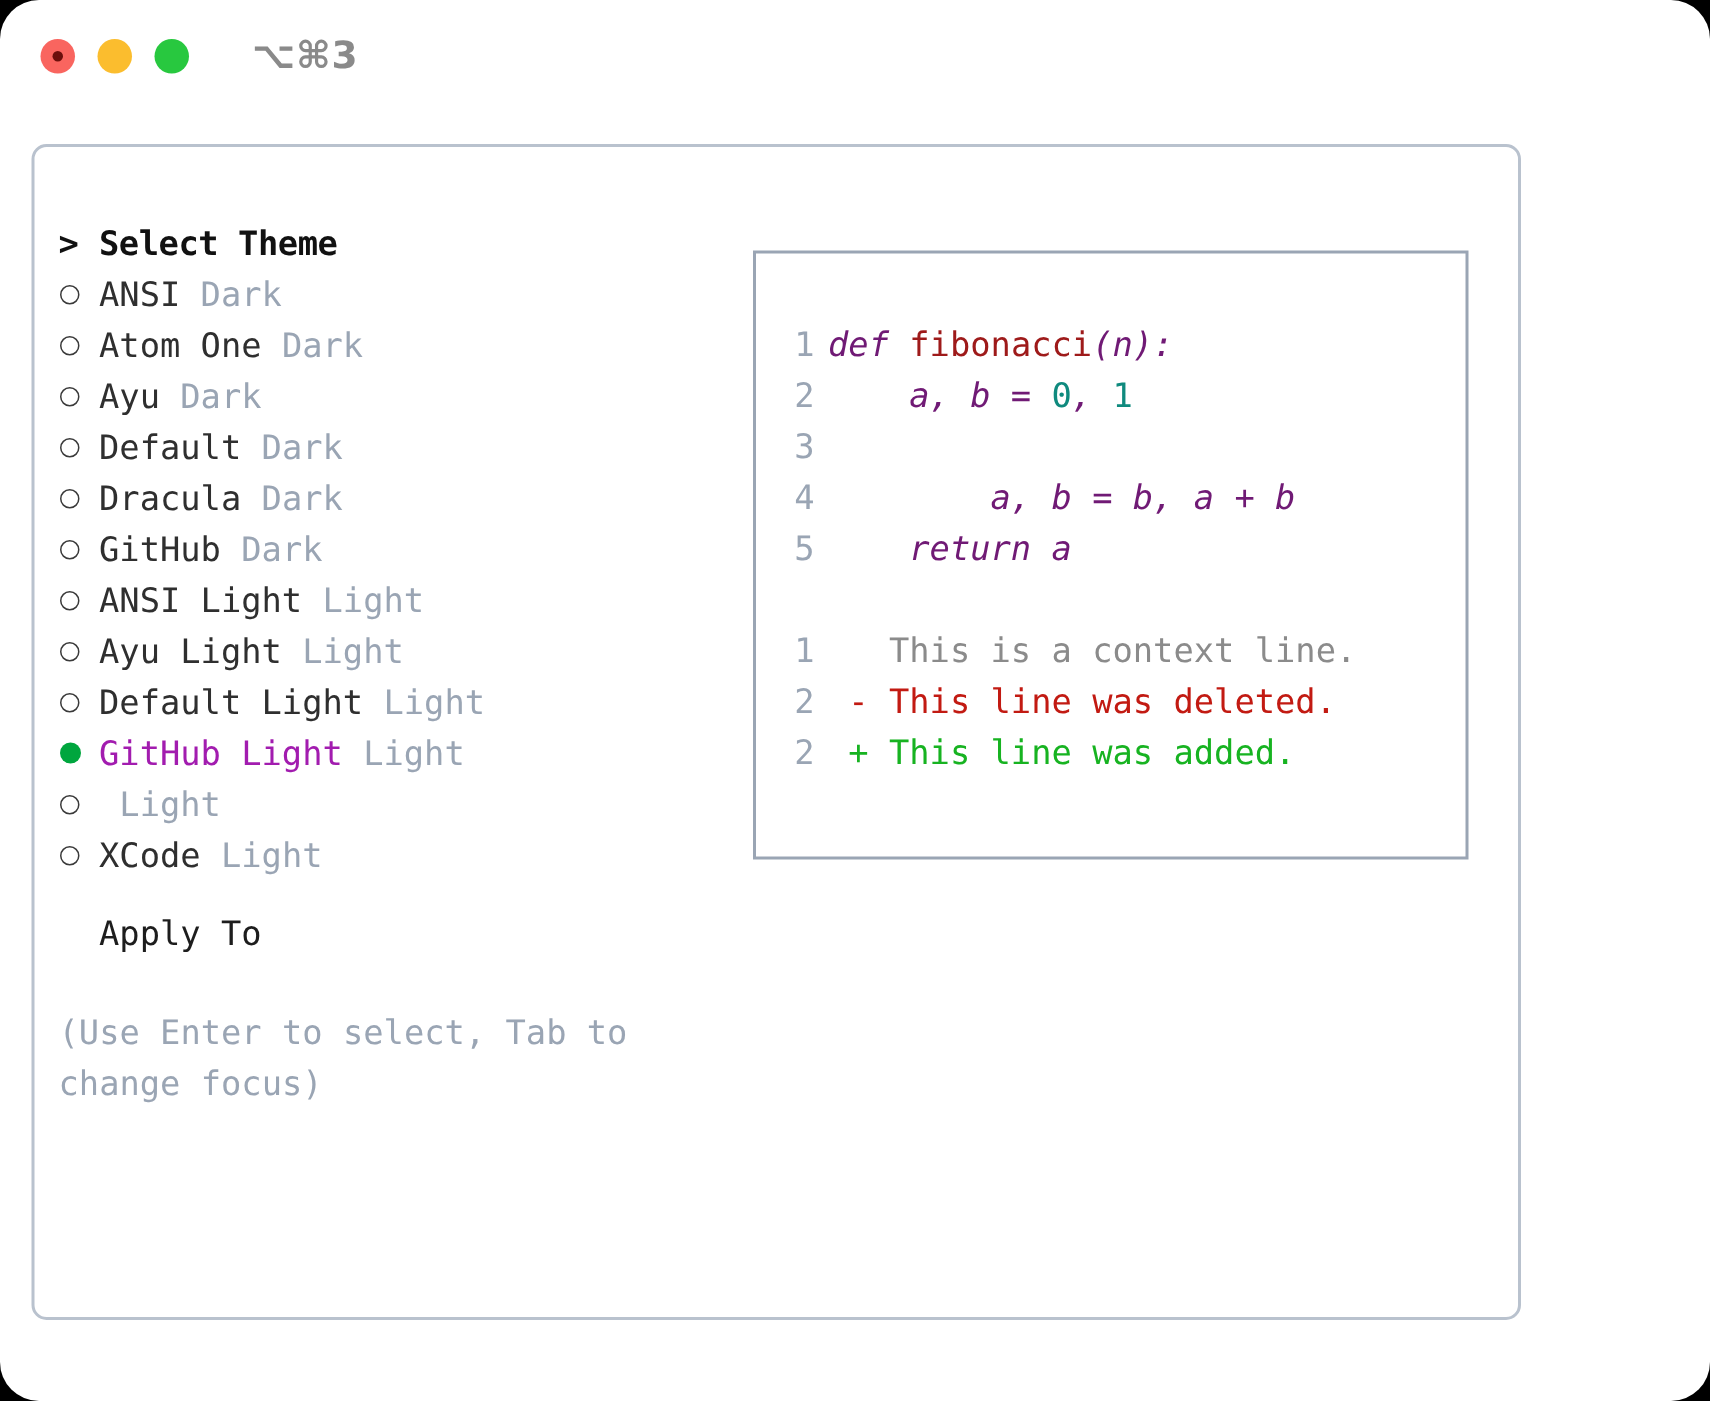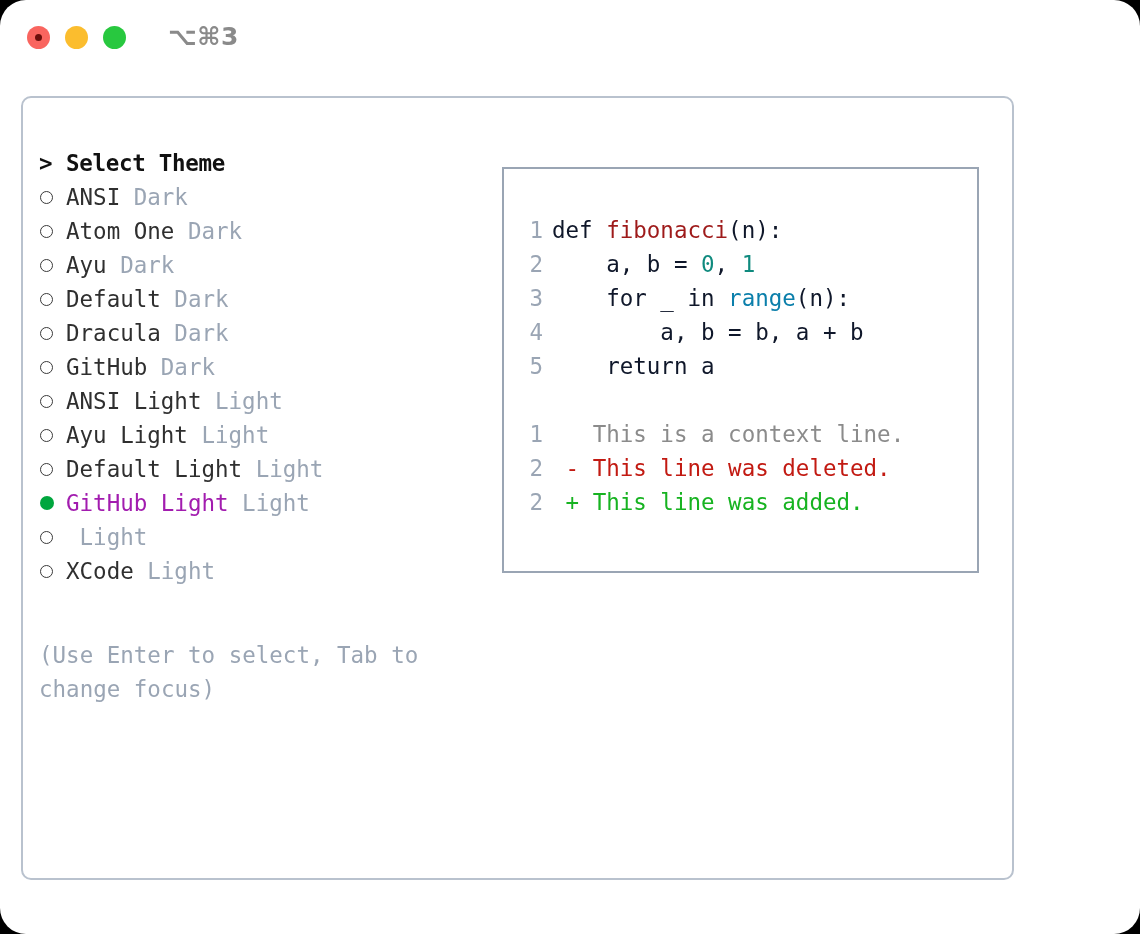--- a/index.html
+++ b/index.html
@@ -183,21 +183,21 @@
     color: #9aa5b4;
     padding-right: 9px;
     box-sizing: border-box;
   }
   .code-text { color: #3c3c3c; }
   .blank-line { height: 34px; }
 
   .tok-fn    { color: #9e1a1a; }
   .tok-call  { color: #0b7fab; }
   .tok-num   { color: #0f8a7e; }
-  .tok-plain { color: #0f172a; }
+  .tok-plain { color: #701a75; font-style: italic; }
 
   .diff-context { color: #8b8b8b; }
   .diff-del     { color: #c21a12; }
   .diff-add     { color: #17b321; }
 </style>
 </head>
 <body>
 
 <div class="window">
 
@@ -229,35 +229,39 @@
           <div class="row"><span class="marker"><span class="bullet-ring"></span></span><span class="name">ANSI Light</span><span class="variant"> Light</span></div>
           <div class="row"><span class="marker"><span class="bullet-ring"></span></span><span class="name">Ayu Light</span><span class="variant"> Light</span></div>
           <div class="row"><span class="marker"><span class="bullet-ring"></span></span><span class="name">Default Light</span><span class="variant"> Light</span></div>
           <div class="row"><span class="marker"><span class="bullet-dot"></span></span><span class="name sel">GitHub Light</span><span class="variant"> Light</span></div>
           <div class="row"><span class="marker"><span class="bullet-ring"></span></span><span class="variant"> Light</span></div>
           <div class="row"><span class="marker"><span class="bullet-ring"></span></span><span class="name">XCode</span><span class="variant"> Light</span></div>
         </div>
 
       <div class="spacer-16"></div>
 
+      <div class="row">
+        <span class="marker"></span>
+        <span class="section-label">Apply To</span>
+      </div>
 
 
       <div class="spacer-28"></div>
 
       <div class="hint">(Use Enter to select, Tab to
 change focus)</div>
     </div>
 
     <div class="right-col">
 
       <div class="preview-box">
         <div id="code-block">
             <div class="code-line"><span class="lineno">1</span><span class="code-text"><span class="tok-plain">def </span><span class="tok-fn">fibonacci</span><span class="tok-plain">(n):</span></span></div>
             <div class="code-line"><span class="lineno">2</span><span class="code-text"><span class="tok-plain">    a, b = </span><span class="tok-num">0</span><span class="tok-plain">, </span><span class="tok-num">1</span></span></div>
-            <div class="code-line"><span class="lineno">3</span><span class="code-text"><span class="tok-plain">    for _ in </span><span class="tok-call">range</span><span class="tok-plain">(n):</span></span></div>
+            <div class="code-line"><span class="lineno">3</span></div>
             <div class="code-line"><span class="lineno">4</span><span class="code-text"><span class="tok-plain">        a, b = b, a + b</span></span></div>
             <div class="code-line"><span class="lineno">5</span><span class="code-text"><span class="tok-plain">    return a</span></span></div>
           </div>
         <div class="blank-line"></div>
         <div id="diff-block">
             <div class="code-line"><span class="lineno">1</span><span class="diff-context">   This is a context line.</span></div>
             <div class="code-line"><span class="lineno">2</span><span class="diff-del"> - This line was deleted.</span></div>
             <div class="code-line"><span class="lineno">2</span><span class="diff-add"> + This line was added.</span></div>
           </div>
       </div>

